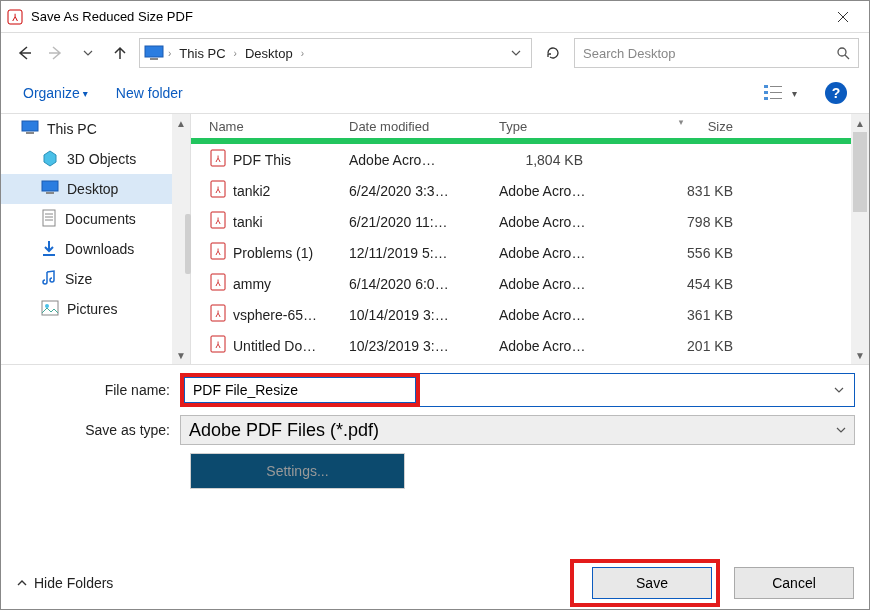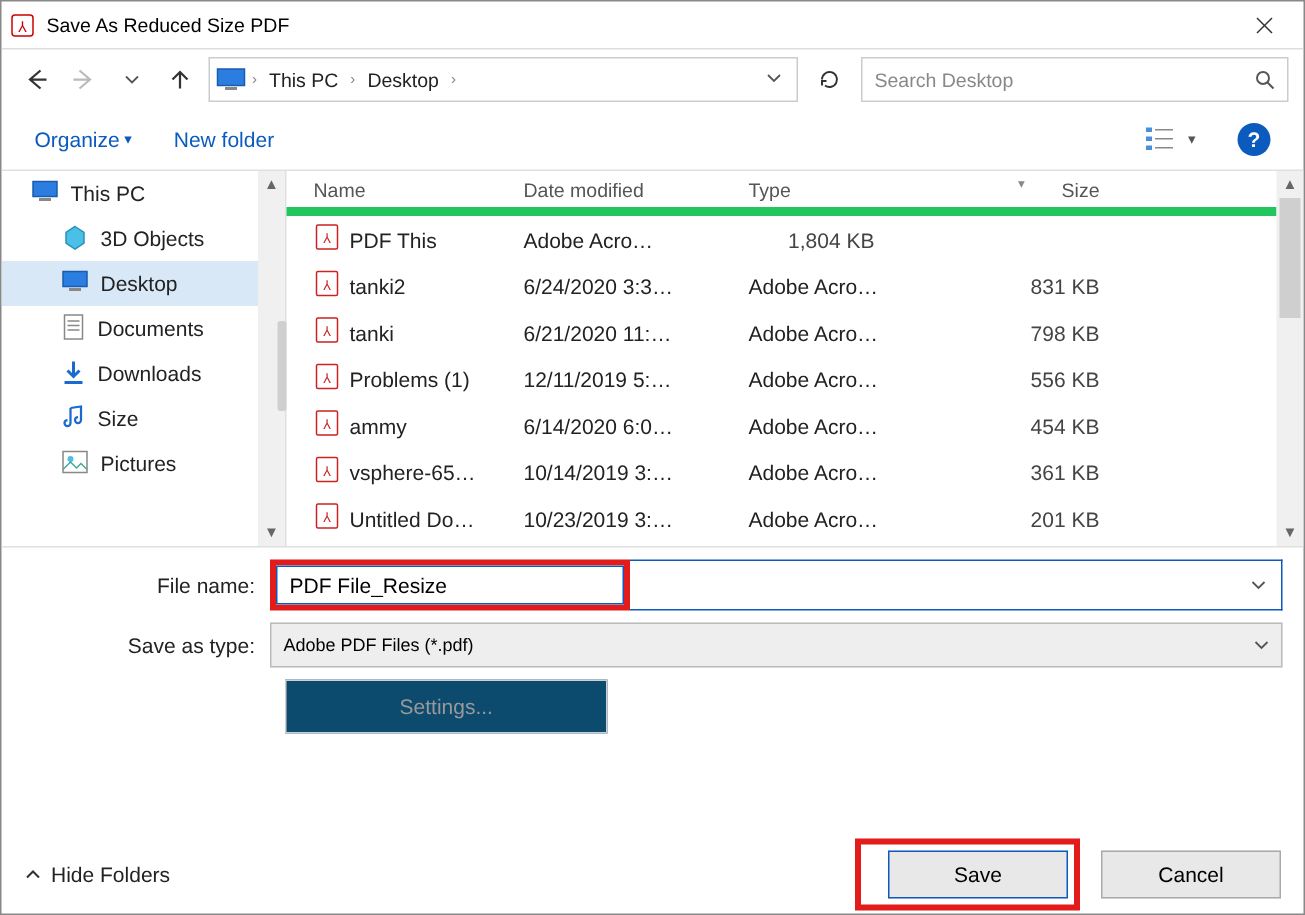--- a/index.html
+++ b/index.html
@@ -52,21 +52,21 @@
 .vscroll .track { flex:1; position:relative; }
 .vscroll .thumb { position:absolute; top:0; left:2px; right:2px; height:80px; background:#cfcfcf; }
 .resizer { position:absolute; left:-6px; top:100px; width:6px; height:60px; background:#cfcfcf; border-radius:2px; }
 .formarea { padding:8px 14px 4px; }
 .formrow { display:flex; align-items:center; margin-bottom:8px; }
 .formrow .lbl { width:165px; text-align:right; padding-right:10px; font-size:14px; color:#222; }
 .formrow .field { flex:1; position:relative; }
 .fname-outer { border:4px solid #e31b1b; padding:0; display:flex; }
 .fname-input { flex:1; height:26px; border:1px solid #0b5bbf; padding:0 8px; font-size:14px; outline:none; }
 .fname-ext { flex:1; height:34px; border:1px solid #0b5bbf; border-left:none; display:flex; align-items:center; justify-content:flex-end; padding:0 10px; }
-.stype { width:100%; height:30px; border:1px solid #bbb; background:#eee; padding:0 8px; font-size:12px; display:flex; align-items:center; justify-content:space-between; }
+.stype { width:100%; height:30px; border:1px solid #bbb; background:#eee; padding:0 8px; font-size:18px; display:flex; align-items:center; justify-content:space-between; }
 .settings-btn { width:215px; height:36px; background:#0c4a6e; border:1px solid #d0d0d0; color:#999; font-size:14px; margin-left:175px; margin-top:6px; display:flex; align-items:center; justify-content:center; }
 .footer { position:absolute; bottom:0; left:0; right:0; height:56px; display:flex; align-items:center; padding:0 16px; border-top:1px solid transparent; }
 .hidefolders { display:flex; align-items:center; gap:6px; font-size:14px; color:#222; }
 .footer .spacer { flex:1; }
 .btn { width:120px; height:32px; border:1px solid #aaa; background:#e8e8e8; font-size:14px; display:flex; align-items:center; justify-content:center; margin-left:14px; }
 .btn.primary { border:1px solid #0b5bbf; }
 .save-wrap { border:4px solid #e31b1b; padding:4px; }
 .pdf-icon { width:18px; height:18px; }
 </style>
 </head>

